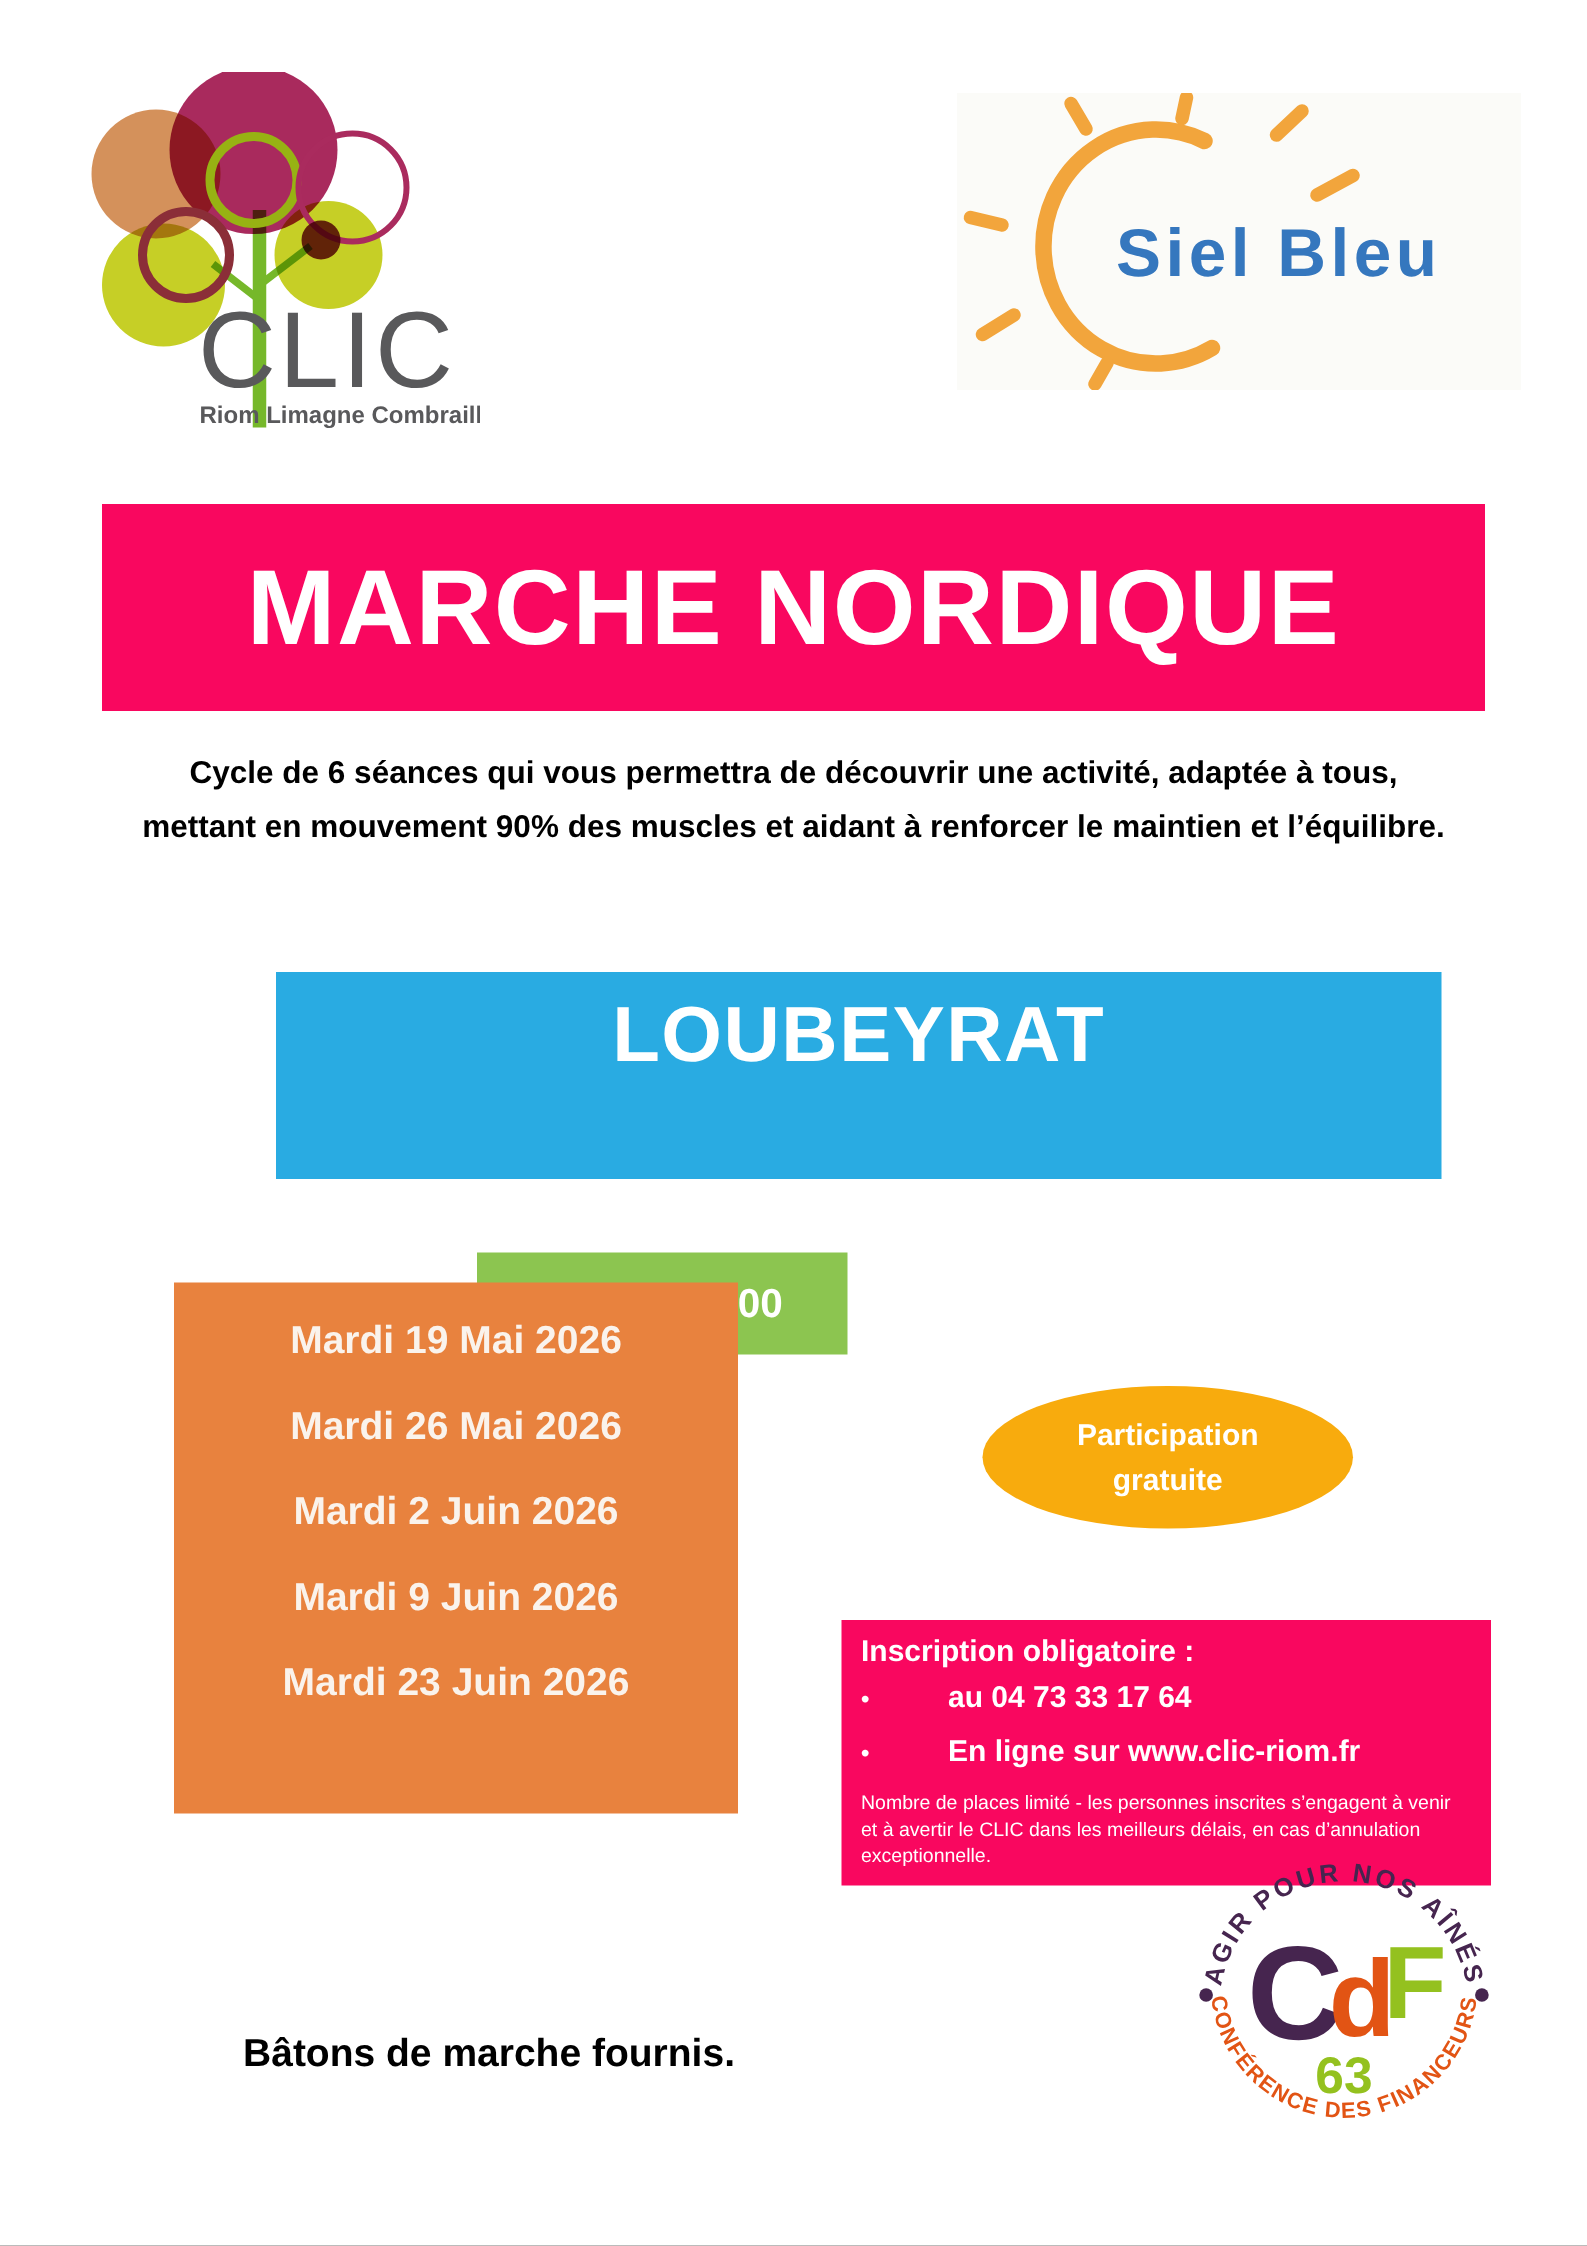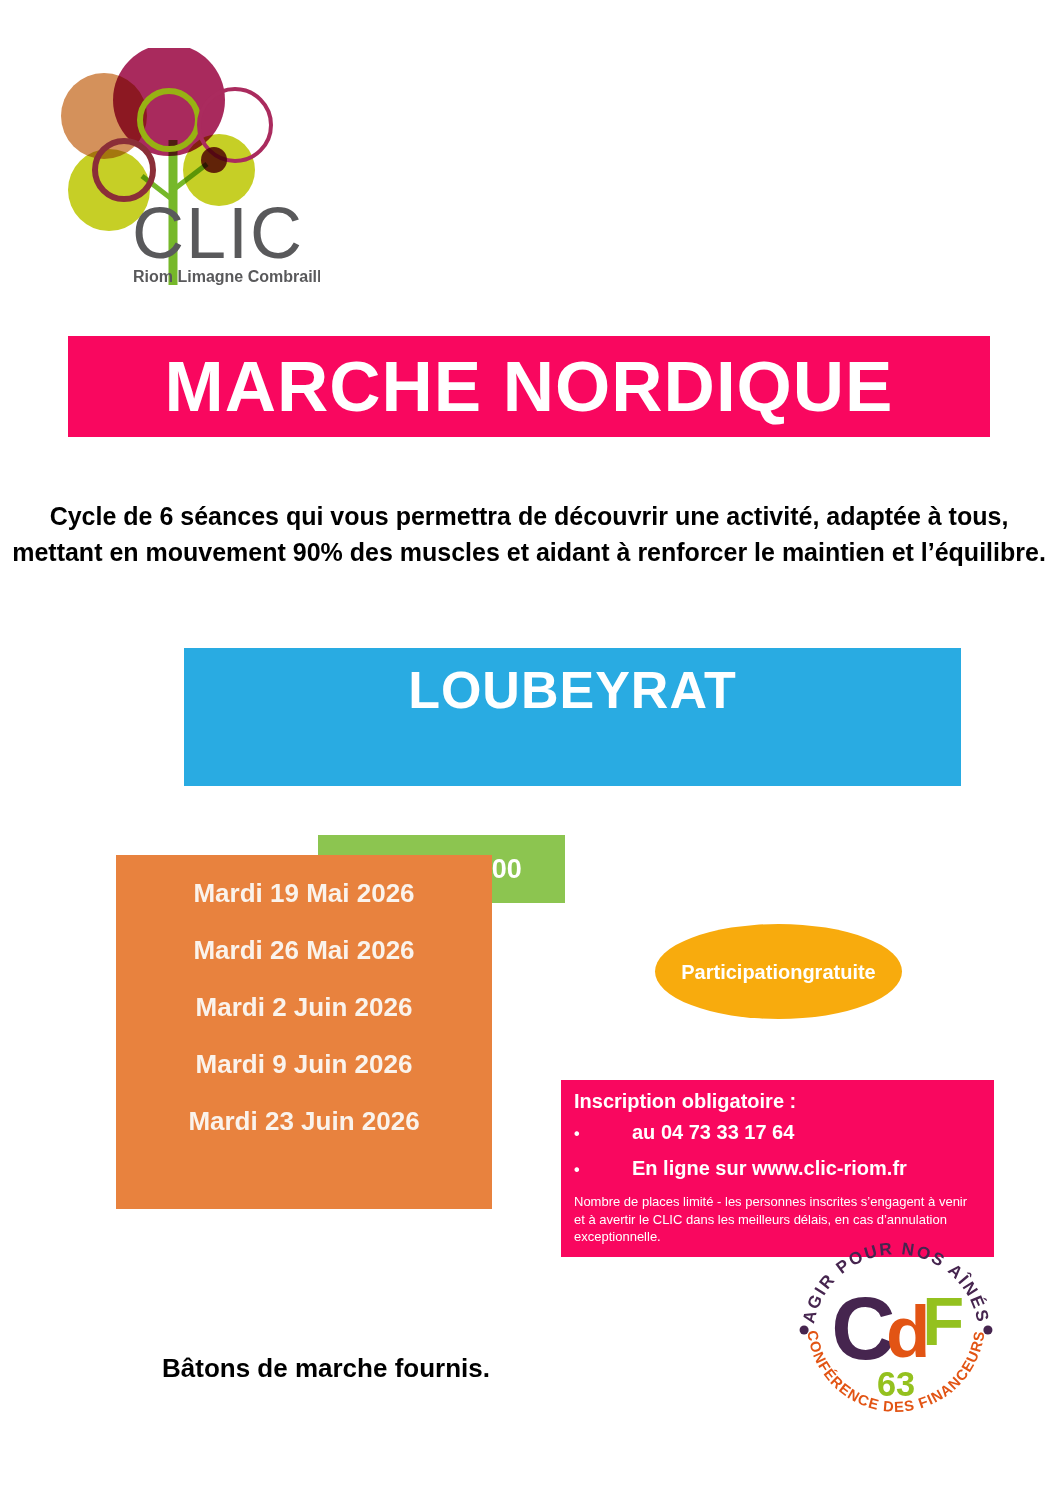--- a/index.html
+++ b/index.html
@@ -9,30 +9,30 @@
     font-family:"Liberation Sans", sans-serif;
   }
   .abs{position:absolute;}
 
   
   .clic-logo{left:52px;top:48px;width:268px;height:245px;}
   .siel-logo{left:638px;top:62px;width:376px;height:198px;background:#fbfbf8;}
 
   
   .title-banner{
-    left:68px;top:336px;width:922px;height:101px;background:#F9075F;
+    left:68px;top:336px;width:922px;height:138px;background:#F9075F;
     display:flex;align-items:center;justify-content:center;
   }
   .title-banner span{
     color:#ffffff;font-size:71px;font-weight:700;letter-spacing:1px;white-space:nowrap;
   }
 
   
   .intro{left:0;top:498px;width:1058px;text-align:center;color:#000;}
-  .intro div{font-size:25px;font-weight:700;line-height:36px;white-space:nowrap;}
+  .intro div{font-size:21px;font-weight:700;line-height:36px;white-space:nowrap;}
 
   
   .location{
     left:184px;top:648px;width:777px;height:138px;background:#29ABE2;
     text-align:center;color:#fff;
   }
   .loc-title{font-size:52px;font-weight:700;margin-top:12px;letter-spacing:1px;}
   .loc-sub{font-size:28px;font-weight:400;margin-top:8px;}
 
   
@@ -47,21 +47,21 @@
     left:116px;top:855px;width:376px;height:354px;background:#E8823E;
     padding-top:10px;box-sizing:border-box;text-align:center;
   }
   .date-row{
     color:#FAF3EC;font-size:26px;font-weight:700;line-height:57px;white-space:nowrap;
   }
 
   
   .participation{
     left:655px;top:924px;width:247px;height:95px;background:#F8AB0D;border-radius:50%;
-    display:flex;flex-direction:row;align-items:center;justify-content:center;
+    display:flex;flex-direction:column;align-items:center;justify-content:center;
     color:#fff;font-size:20px;font-weight:700;line-height:30px;
   }
 
   
   .registration{
     left:561px;top:1036px;width:433px;height:177px;background:#F9075F;
     box-sizing:border-box;padding:10px 13px 0 13px;color:#fff;margin-top:44px;
   }
   .reg-title{font-size:20px;font-weight:700;margin-bottom:8px;}
   .reg-bullet{display:flex;font-size:20px;font-weight:700;margin-bottom:13px;align-items:baseline;}
@@ -99,20 +99,35 @@
         <circle cx="117" cy="72" r="29" fill="none" stroke="#97B213" stroke-width="6"></circle>
         <circle cx="72" cy="122" r="29" fill="none" stroke="#8B2E38" stroke-width="6"></circle>
         <circle cx="183" cy="77" r="36" fill="none" stroke="#AA2B5E" stroke-width="4"></circle>
         <circle class="blend" cx="162" cy="112" r="13" fill="#7D2B33"></circle>
       </g>
       <text x="80" y="210" font-size="72" font-weight="400" letter-spacing="2" fill="#59595B">CLIC</text>
       <text x="81" y="234" font-size="16" font-weight="600" fill="#59595B">Riom Limagne Combrailles</text>
     </svg>
   </div>
 
+  <div class="abs siel-logo">
+    <svg width="376" height="198" viewBox="0 0 376 198">
+      <g stroke="#F2A53C" stroke-width="9" stroke-linecap="round" fill="none">
+        <path d="M 165,32 A 75,78 0 1 0 170,170" stroke-width="11"></path>
+        <line x1="86" y1="24" x2="76" y2="7"></line>
+        <line x1="150" y1="17" x2="153" y2="3"></line>
+        <line x1="213" y1="28" x2="230" y2="12"></line>
+        <line x1="240" y1="68" x2="264" y2="55"></line>
+        <line x1="30" y1="88" x2="9" y2="83"></line>
+        <line x1="38" y1="148" x2="17" y2="161"></line>
+        <line x1="100" y1="180" x2="92" y2="194"></line>
+      </g>
+      <text x="106" y="122" font-size="45" font-weight="700" letter-spacing="3" fill="#3577BE">Siel Bleu</text>
+    </svg>
+  </div>
 
   <div class="abs title-banner">
     <span>MARCHE NORDIQUE</span>
   </div>
 
   <div class="abs intro">
     <div>Cycle de 6 séances qui vous permettra de découvrir une activité, adaptée à tous,</div>
     <div>mettant en mouvement 90% des muscles et aidant à renforcer le maintien et l’équilibre.</div>
   </div>
 

